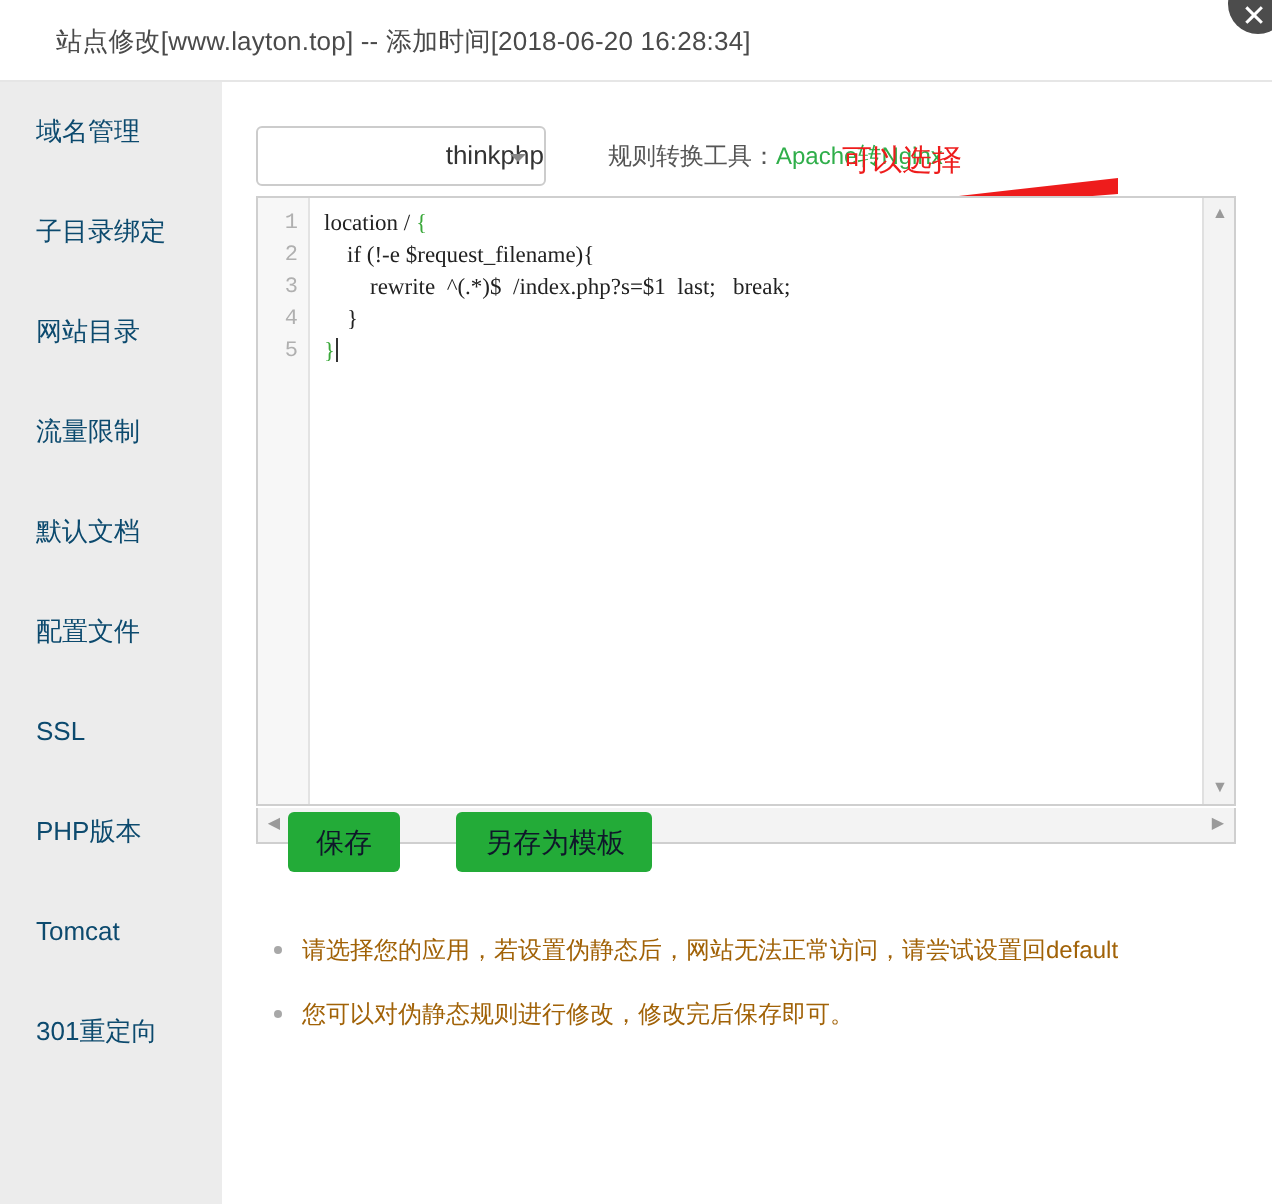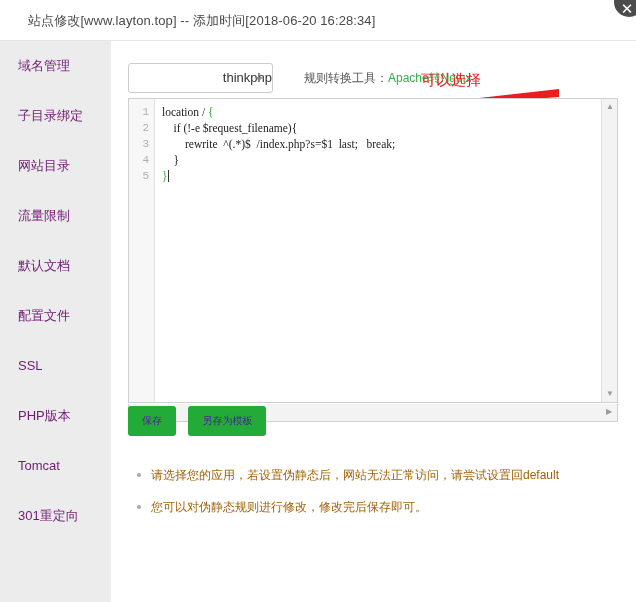--- a/index.html
+++ b/index.html
@@ -55,21 +55,21 @@
     left: 0; top: 41px;
     width: 111px; height: 561px;
     background: #ececec;
   }
   .side-item {
     position: relative;
     height: 50px;
     line-height: 50px;
     padding-left: 18px;
     font-size: 13px;
-    color: #701a75;
+    color: #0c4a6e;
     cursor: pointer;
     white-space: nowrap;
   }
   .side-item.active {
     background: #ffffff;
     color: #333333;
   }
 
   
   .content {
@@ -230,27 +230,28 @@
     left: 17px; top: 365px;
     height: 32px;
   }
   .btn {
     display: inline-block;
     height: 30px;
     line-height: 30px;
     padding: 0 14px;
     border-radius: 3px;
     background: #23ab38;
-    color: #4c1d95;
-    font-size: 10px;
+    color: #0f172a;
+    font-size: 14px;
     border: none;
     cursor: pointer;
     margin-right: 8px;
     vertical-align: top;
     font-family: "Liberation Sans", "DejaVu Sans", sans-serif;
+    margin-left: 16px;
   }
 
   
   .notes {
     position: absolute;
     left: 22px; top: 425px;
     width: 480px;
   }
   .note-item {
     position: relative;

